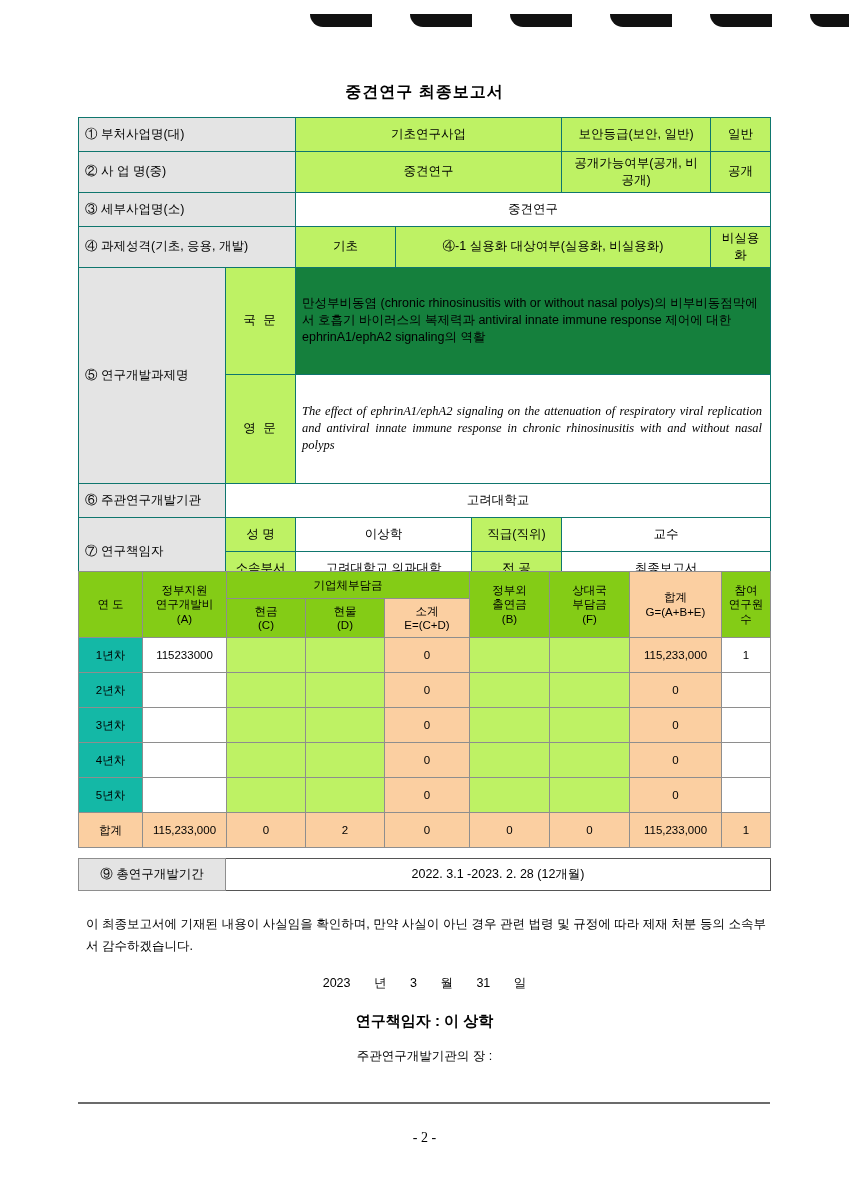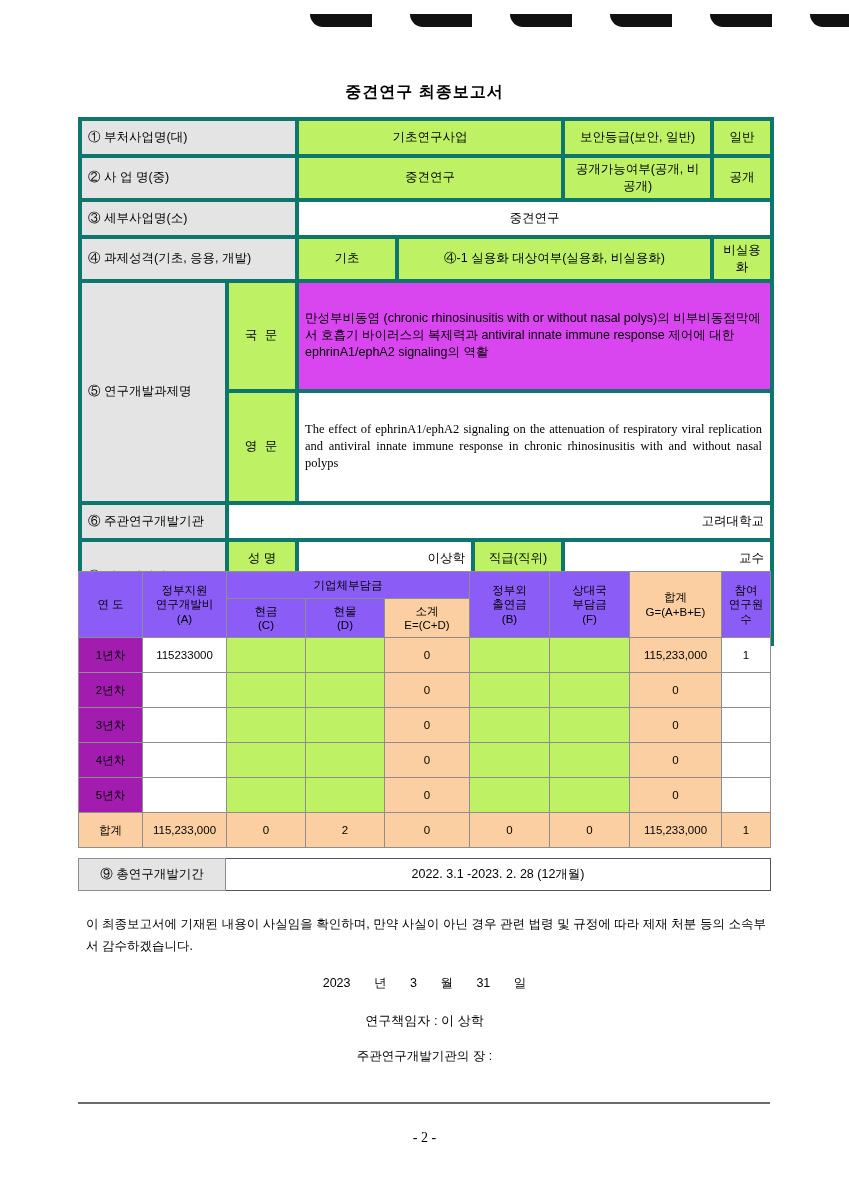--- a/index.html
+++ b/index.html
@@ -53,53 +53,54 @@
   
   table.main {
     position: absolute;
     left: 78px;
     top: 117px;
     width: 692px;
     border-collapse: collapse;
     table-layout: fixed;
   }
   table.main td {
-    border: 4px solid #0f766e;
+    border: 1px solid #0f766e;
     font-size: 12.5px;
     padding: 3px 6px;
     vertical-align: middle;
     line-height: 1.35;
   }
   .lbl {
     background: #e4e4e4;
     white-space: nowrap;
   }
   .gray { background: #bef264; }
   .white { background: #ffffff; }
   .ctr { text-align: center; }
-  .lft { text-align: right; margin-top: 40px; }
+  .lft { text-align: center; margin-top: 40px; }
   .h33 { height: 27px; }
 
   .sp { letter-spacing: 2px; }
 
   .title-ko {
     font-size: 12.5px;
     line-height: 2.15;
     text-align: left;
     padding: 4px 4px 4px 6px !important;
-    background: #d946ef;
+    background: #15803d;
   }
   .title-en {
     font-family: "Liberation Serif", serif;
     font-size: 14px;
     line-height: 2.1;
     text-align: justify;
     text-align-last: left;
     padding: 4px 8px 4px 6px !important;
     background: #ffffff;
+    font-style: italic;
   }
 
   
   .bud-caption {
     background: #e4e4e4;
     text-align: center;
     font-size: 12.5px;
     padding: 5px 0 !important;
   }
   table.budget {
@@ -110,24 +111,24 @@
     table-layout: fixed;
   }
   table.budget td {
     border: 1px solid #8e8e8e;
     font-size: 11.5px;
     padding: 2px 4px;
     text-align: center;
     vertical-align: middle;
     line-height: 1.25;
   }
-  .bh { background: #8b5cf6; font-size: 11px; }
+  .bh { background: #84cc16; font-size: 11px; }
   .orange { background: #fbcfa1; }
   .num { text-align: right; padding-right: 5px; }
-  .rowlbl { background: #a21caf; font-size: 12px; }
+  .rowlbl { background: #14b8a6; font-size: 12px; }
   .totrow td { background: #fbcfa1; }
 
   
   .period-tbl {
     position: absolute;
     left: 78px;
     width: 692px;
     border-collapse: collapse;
     table-layout: fixed;
   }
@@ -157,21 +158,22 @@
     text-align: center;
     font-size: 12.5px;
   }
   .dateline span { margin: 0 10px; }
   .sig1 {
     position: absolute;
     left: 0;
     top: 1012px;
     width: 849px;
     text-align: center;
-    font-size: 13px;
+    font-size: 15px;
+    font-weight: bold;
   }
   .sig2 {
     position: absolute;
     left: 0;
     top: 1048px;
     width: 849px;
     text-align: center;
     font-size: 12.5px;
   }
   .ministry {
@@ -270,21 +272,21 @@
         <td class="lbl" rowspan="2">⑦ 연구책임자</td>
         <td class="gray ctr h33">성  명</td>
         <td class="white lft" colspan="2">이상학</td>
         <td class="gray ctr">직급(직위)</td>
         <td class="white lft" colspan="2">교수</td>
       </tr>
       <tr>
         <td class="gray ctr h33">소속부서</td>
         <td class="white lft" colspan="2">고려대학교 의과대학</td>
         <td class="gray ctr">전  공</td>
-        <td class="white lft" colspan="2">사실임을</td>
+        <td class="white lft" colspan="2">최종보고서</td>
       </tr>
       <tr>
         <td class="bud-caption" colspan="7">⑧ 연구개발비 및 참여연구원수 (단위: 천원, M·Y)</td>
       </tr>
     </tbody>
   </table>
 
   <table class="budget" style="top:571px;">
     <colgroup>
       <col style="width:64px">

